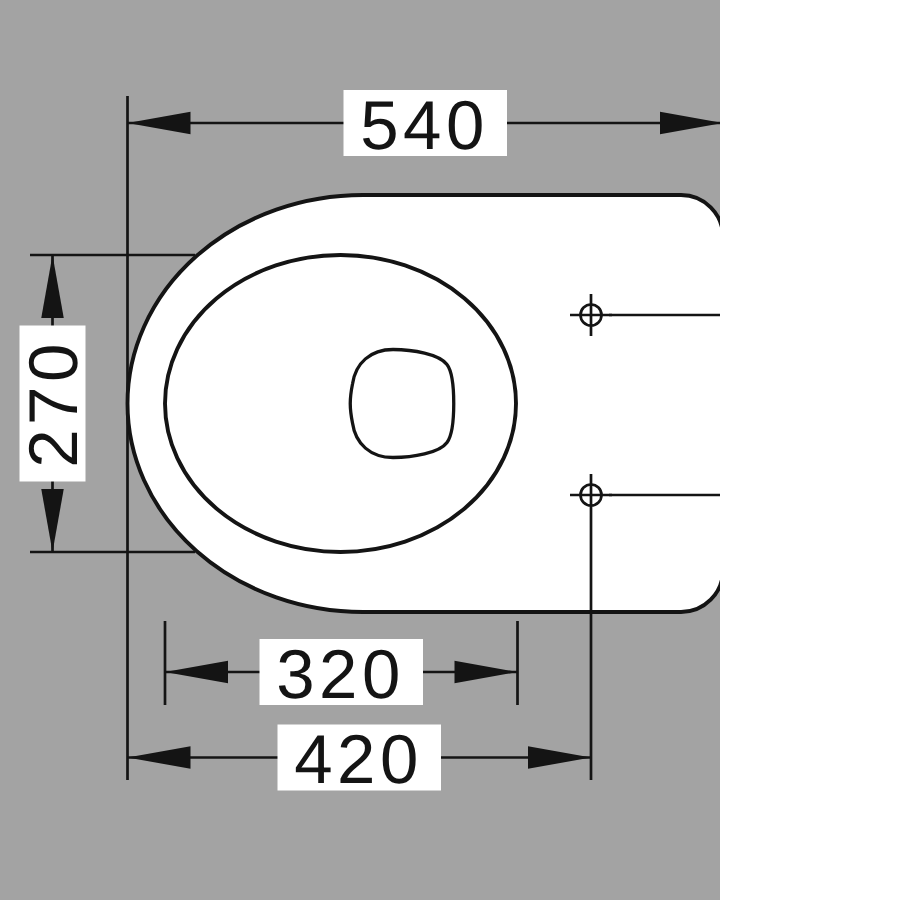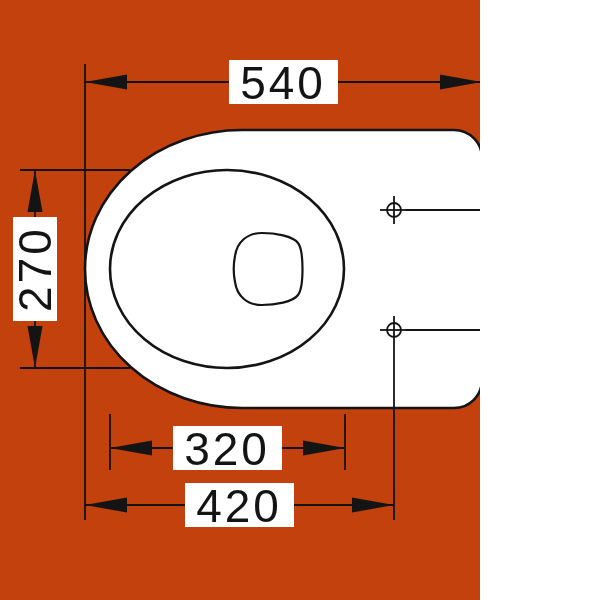--- a/index.html
+++ b/index.html
@@ -4,21 +4,21 @@
 <style>
   html, body {
     margin: 0;
     padding: 0;
     background: #ffffff;
   }
   .stage {
     position: relative;
     width: 480px;
     height: 600px;
-    background: #c2410c;
+    background: #a3a3a3;
     overflow: hidden;
   }
   svg { display: block; }
   .ln {
     stroke: #141414;
     stroke-width: 1.8;
     fill: none;
     stroke-linecap: butt;
   }
   .outline {

